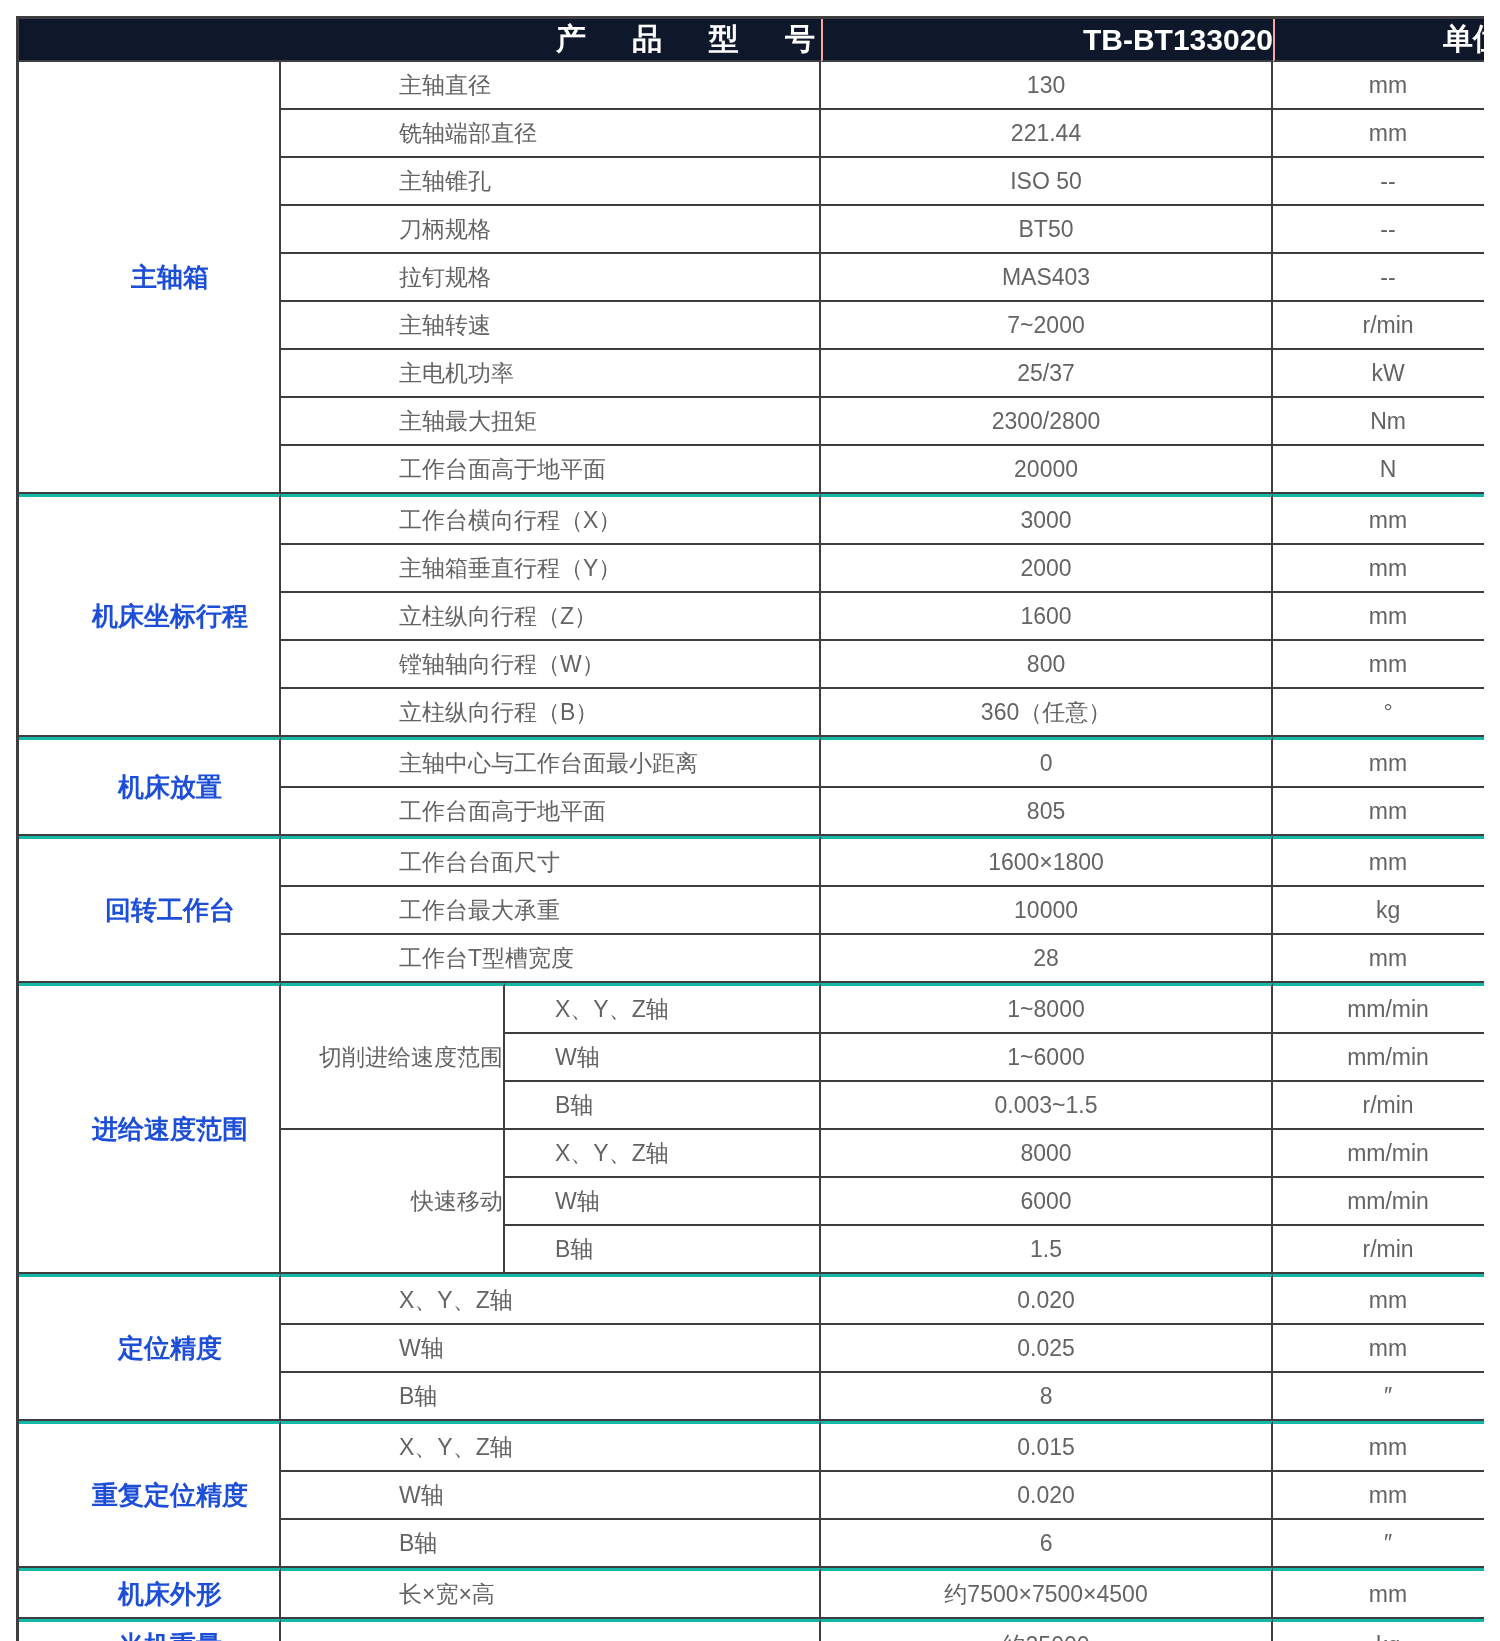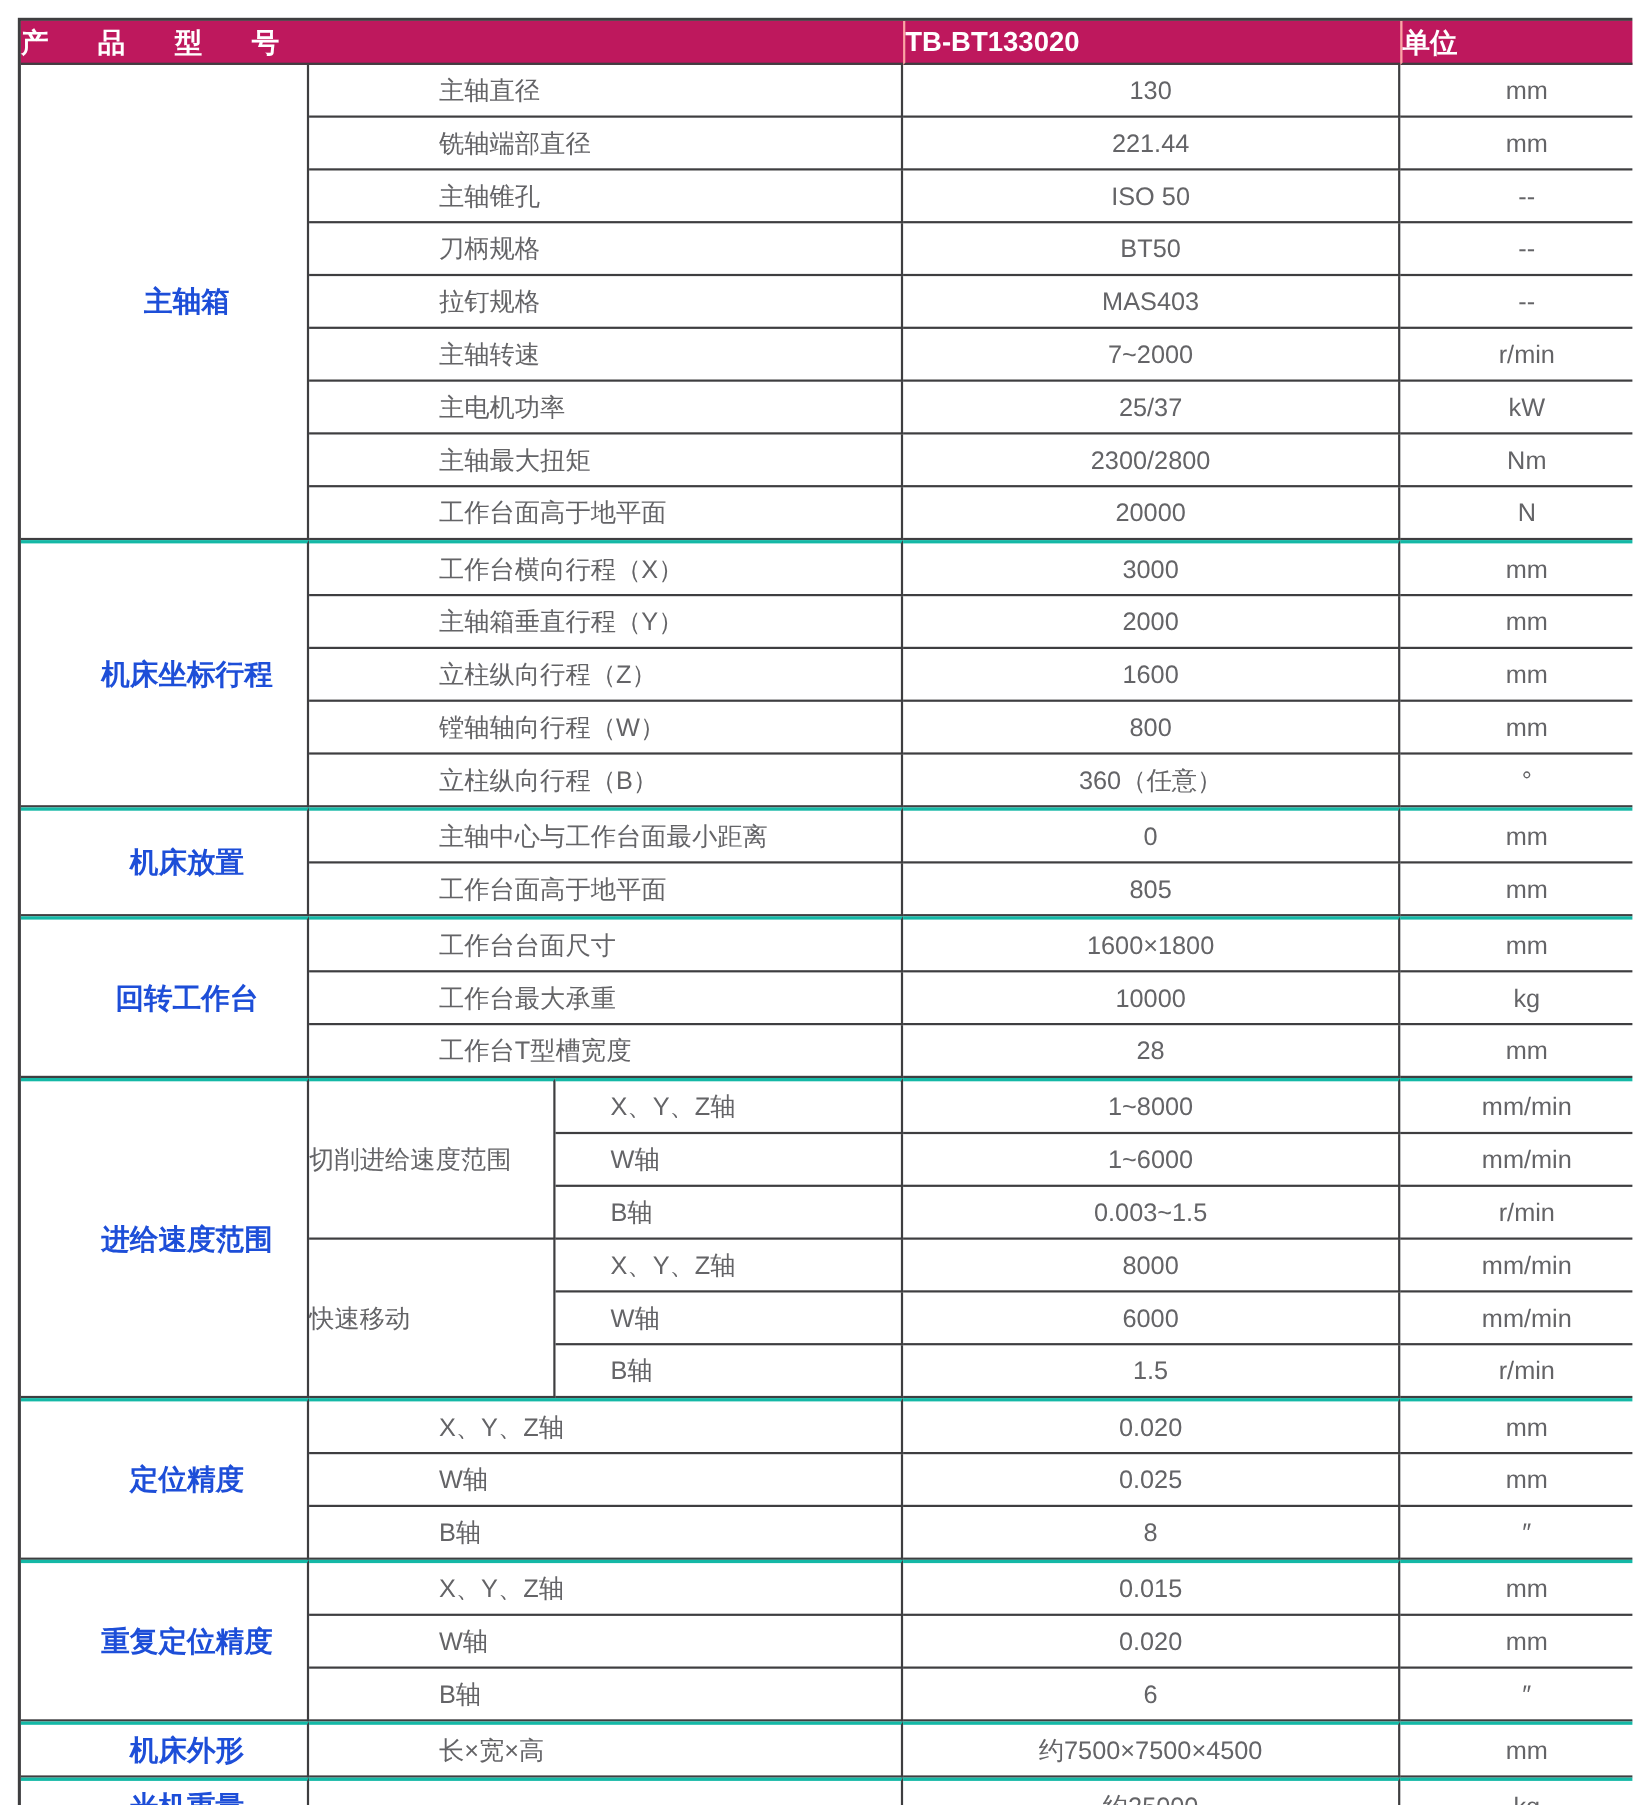--- a/index.html
+++ b/index.html
@@ -5,26 +5,26 @@
   html,body{background:#ffffff;margin:8px;padding:0;}
   body{font-family:"Liberation Sans","DejaVu Sans",sans-serif;}
   table.spec{
     border-collapse:separate;
     border-spacing:0;
     table-layout:fixed;
     width:1484px;
     border:3px solid #3E3E40;
   }
   th{
-    background:#be185d;
+    background:#0f172a;
     color:#ffffff;
     font-weight:bold;
-    font-size:25px;
+    font-size:30px;
     height:38px;
-    text-align:left;
+    text-align:right;
     vertical-align:middle;
     border-bottom:2px solid #3E3E40;
     padding:0;
   }
   th.sep{border-left:2px solid #fca5a5;}
   th.prod{letter-spacing:6px;word-spacing:26px;}
   td{
     height:46px;
     font-size:23px;
     color:#646467;
@@ -39,21 +39,21 @@
   td:last-child{border-right:0;}
   tr:last-child td{border-bottom:0;}
   td.cat{
     font-weight:bold;
     font-size:26px;
     color:#1d4ed8;
     padding-left:42px;
   }
   td.name{text-align:left;padding-left:118px;}
   td.axis{text-align:left;padding-left:50px;}
-  td.sub{text-align:left;}
+  td.sub{text-align:right;}
   td.st{border-top:3px solid #14b8a6;}
   td.unit{font-size:23px;}
 </style>
 </head>
 <body>
 
 <table class="spec">
   <colgroup>
     <col style="width:262px">
       <col style="width:224px">

